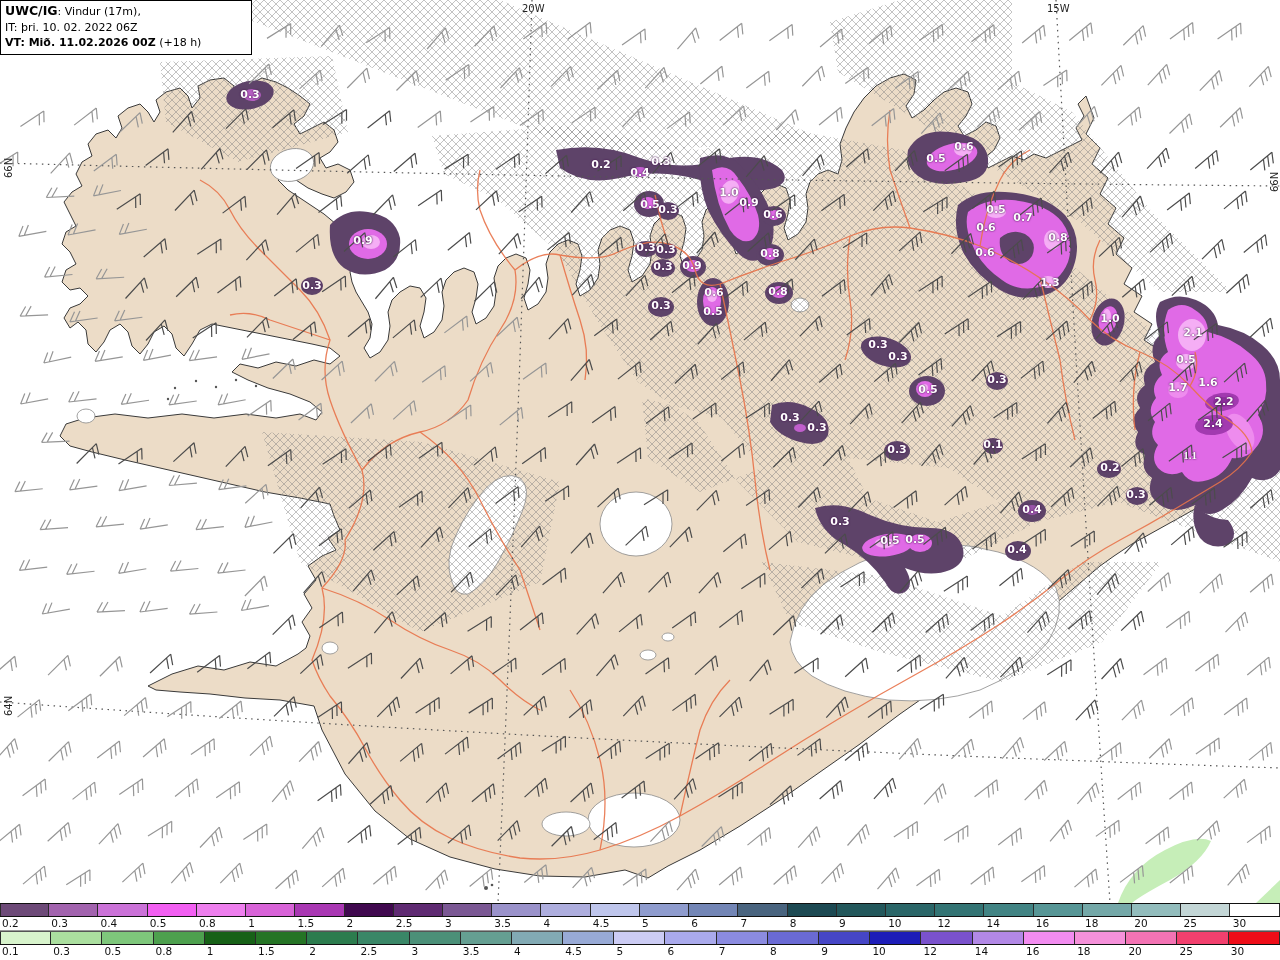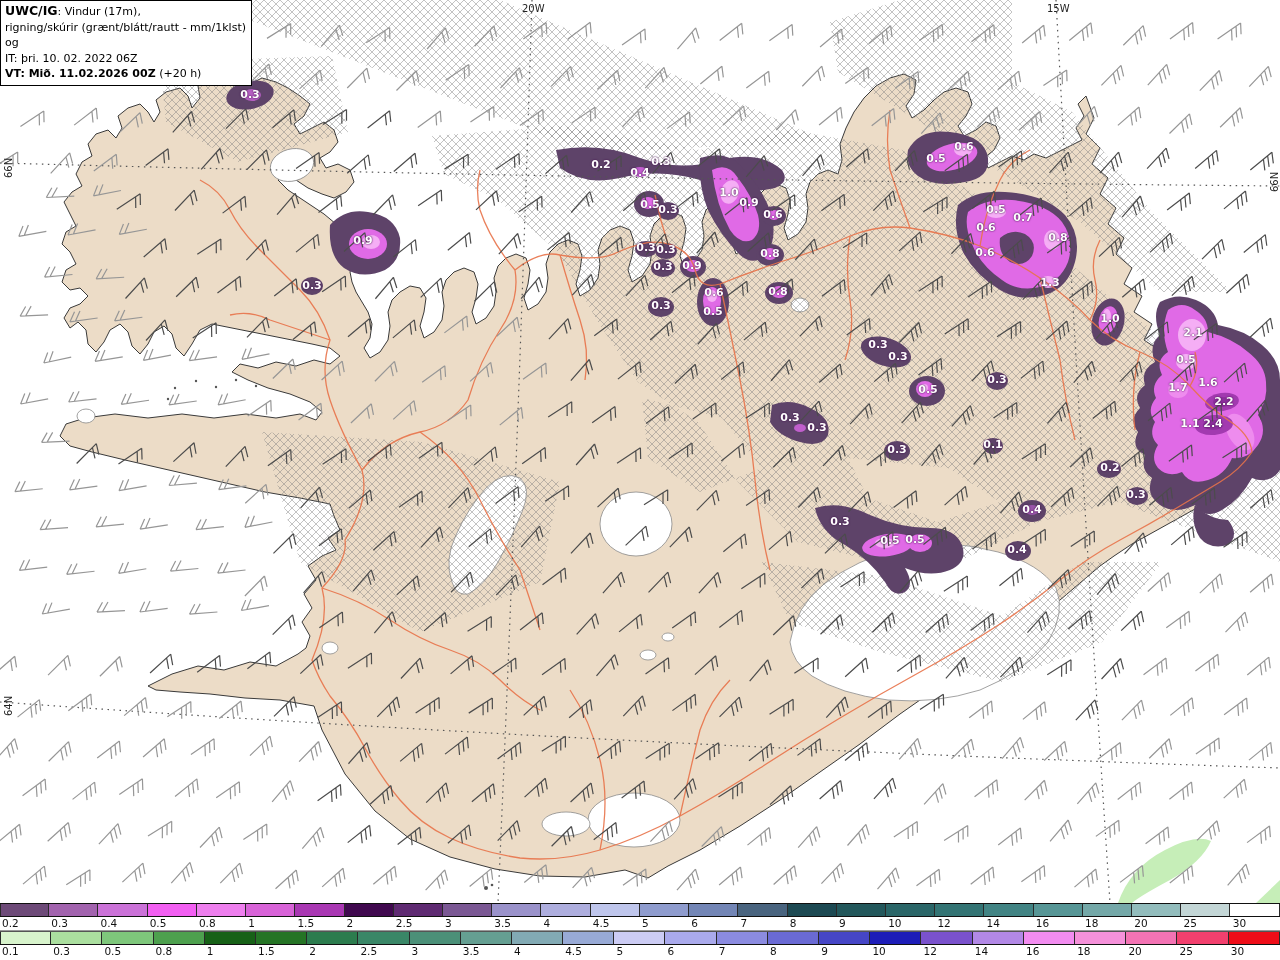--- a/index.html
+++ b/index.html
@@ -768,23 +768,22 @@
           <path d="M0,0 L28,0 M0,0 L6,-9.5 M5.5,0 L11.5,-9.5 M11,0 L17,-9.5" transform="translate(1044.2,865.5) rotate(144.6)" stroke="#969696" stroke-width="1.2" fill="none"></path>
           <path d="M0,0 L28,0 M0,0 L6,-9.5 M5.5,0 L11.5,-9.5 M11,0 L17,-9.5" transform="translate(1095.8,869.0) rotate(139.6)" stroke="#969696" stroke-width="1.2" fill="none"></path>
           <path d="M0,0 L28,0 M0,0 L6,-9.5 M5.5,0 L11.5,-9.5 M11,0 L17,-9.5" transform="translate(1142.4,865.5) rotate(142.9)" stroke="#969696" stroke-width="1.2" fill="none"></path>
           <path d="M0,0 L28,0 M0,0 L6,-9.5 M5.5,0 L11.5,-9.5 M11,0 L17,-9.5" transform="translate(1191.7,865.6) rotate(141.4)" stroke="#969696" stroke-width="1.2" fill="none"></path>
           <path d="M0,0 L28,0 M0,0 L6,-9.5 M5.5,0 L11.5,-9.5 M11,0 L17,-9.5" transform="translate(1245.9,864.1) rotate(130.7)" stroke="#969696" stroke-width="1.2" fill="none"></path>
         </g>
     </svg>
 
     <div id="titlebox">
       <div><span class="t1b">UWC/IG</span><span>: Vindur (17m),</span></div>
-      <div>rigning/skúrir (grænt/blátt/rautt - mm/1klst) og</div>
       <div>IT: þri. 10. 02. 2022 06Z</div>
-      <div><span class="t5b">VT: Mið. 11.02.2026 00Z</span><span> (+20 h)</span></div>
+      <div><span class="t5b">VT: Mið. 11.02.2026 00Z</span><span> (+18 h)</span></div>
     </div>
 
     <div id="plabels">
         <div class="plab" style="left: 250px; top: 95px;">0.3</div>
         <div class="plab" style="left: 363px; top: 241px;">0.9</div>
         <div class="plab" style="left: 312px; top: 286px;">0.3</div>
         <div class="plab" style="left: 601px; top: 165px;">0.2</div>
         <div class="plab" style="left: 640px; top: 173px;">0.4</div>
         <div class="plab" style="left: 661px; top: 162px;">0.3</div>
         <div class="plab" style="left: 729px; top: 193px;">1.0</div>
@@ -809,21 +808,21 @@
         <div class="plab" style="left: 985px; top: 253px;">0.6</div>
         <div class="plab" style="left: 1058px; top: 238px;">0.8</div>
         <div class="plab" style="left: 1050px; top: 283px;">1.3</div>
         <div class="plab" style="left: 1110px; top: 319px;">1.0</div>
         <div class="plab" style="left: 1193px; top: 333px;">2.1</div>
         <div class="plab" style="left: 1186px; top: 360px;">0.5</div>
         <div class="plab" style="left: 1178px; top: 388px;">1.7</div>
         <div class="plab" style="left: 1208px; top: 383px;">1.6</div>
         <div class="plab" style="left: 1224px; top: 402px;">2.2</div>
         <div class="plab" style="left: 1213px; top: 424px; text-align: right;">2.4</div>
-        <div class="plab" style="left: 1190px; top: 424px;">1.1</div>
+        <div class="plab" style="left: 1190px; top: 456px; font-family: Liberation Serif, serif;">1.1</div>
         <div class="plab" style="left: 1110px; top: 468px;">0.2</div>
         <div class="plab" style="left: 1136px; top: 495px;">0.3</div>
         <div class="plab" style="left: 878px; top: 345px;">0.3</div>
         <div class="plab" style="left: 898px; top: 357px;">0.3</div>
         <div class="plab" style="left: 997px; top: 380px;">0.3</div>
         <div class="plab" style="left: 928px; top: 390px;">0.5</div>
         <div class="plab" style="left: 897px; top: 450px;">0.3</div>
         <div class="plab" style="left: 993px; top: 445px;">0.1</div>
         <div class="plab" style="left: 790px; top: 418px;">0.3</div>
         <div class="plab" style="left: 817px; top: 428px;">0.3</div>

